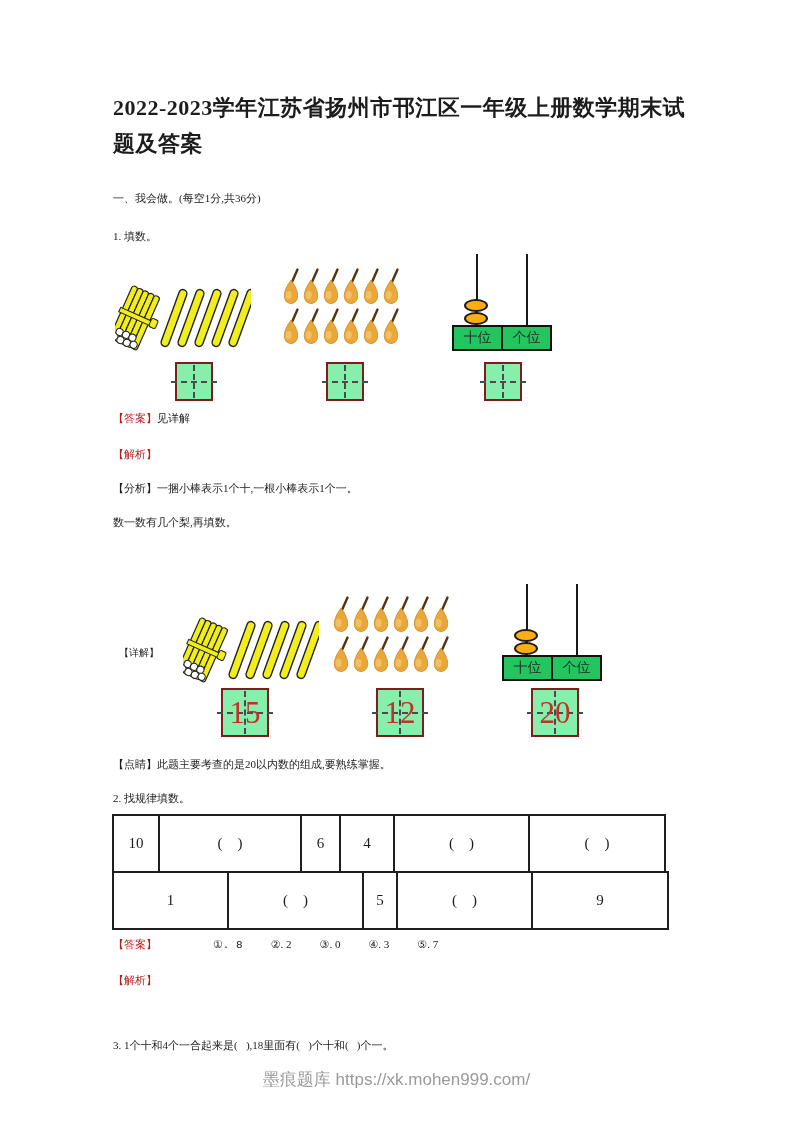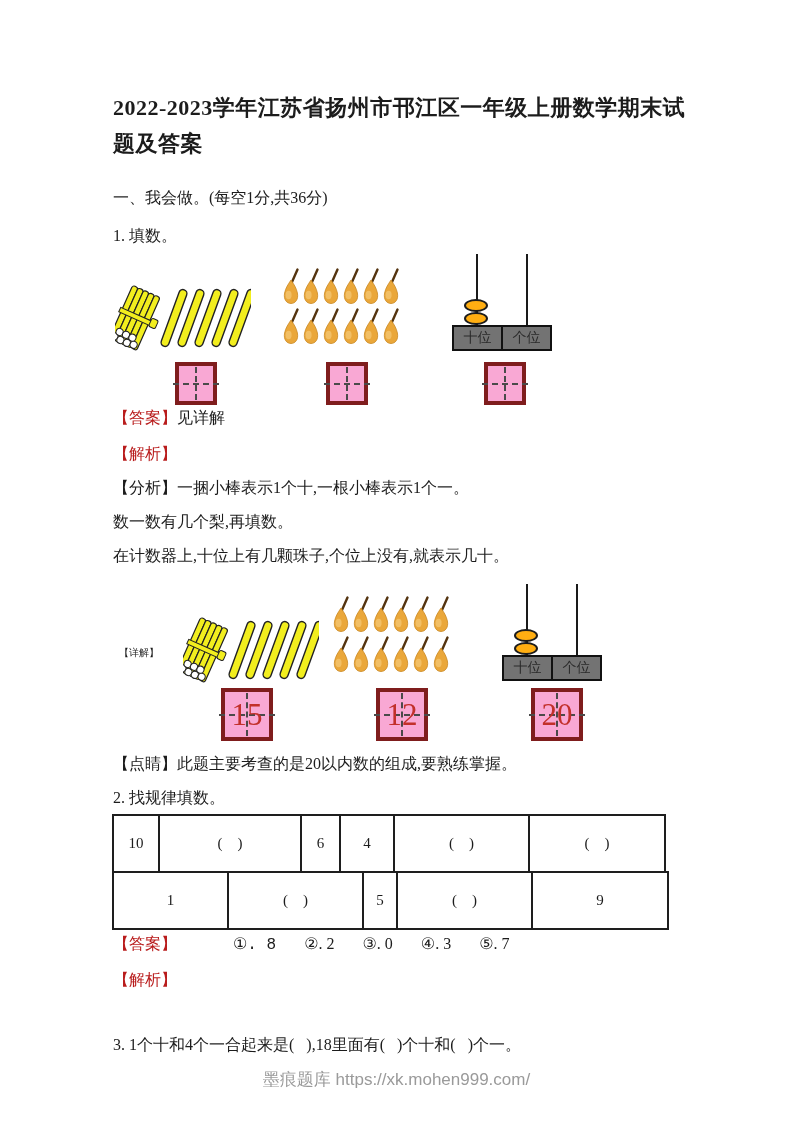--- a/index.html
+++ b/index.html
@@ -1,39 +1,39 @@
 <!DOCTYPE html>
 <html><head>
 <meta charset="utf-8">
 <style>
   html,body{margin:0;padding:0;background:#ffffff;}
   .page{position:relative;width:793px;height:1122px;background:#fff;margin:0 auto;overflow:hidden;
         font-family:"Liberation Serif","DejaVu Serif",serif;color:#1c1c1c;}
   .abs{position:absolute;}
-  .line{position:absolute;left:113px;width:582px;font-size:16px;line-height:20px;white-space:pre-wrap;}
+  .line{position:absolute;left:113px;width:582px;font-size:11px;line-height:20px;white-space:pre-wrap;}
   .blue{color:#b91c1c;}
   .title{position:absolute;left:113px;top:90px;width:575px;font-size:22px;font-weight:bold;
          line-height:36px;letter-spacing:.5px;}
   
   .figure{position:absolute;left:113px;width:567px;}
   .pear-grid{position:absolute;display:grid;grid-template-columns:repeat(6,20px);grid-auto-rows:40px;}
   .pear-grid svg{display:block;}
   
   .abacus{position:absolute;width:100px;height:98px;}
   .rod{position:absolute;top:0;width:2px;height:72px;background:#1a1a1a;}
   .rod-l{left:24px}.rod-r{left:74px}
   .bead{position:absolute;width:24px;height:13px;background:#ffae12;border:2px solid #1d1d1d;
         border-radius:50%;left:12px;box-sizing:border-box;}
   .bead1{top:45px}.bead2{top:58px}
   .abacus-box{position:absolute;top:71px;left:0;width:100px;height:26px;display:flex;
-              border:2px solid #111;box-sizing:border-box;background:#737373;}
+              border:2px solid #111;box-sizing:border-box;background:#22c55e;}
   .abacus-cell{flex:1;display:flex;align-items:center;justify-content:center;font-size:14px;color:#2a2a2a;}
   .abacus-cell + .abacus-cell{border-left:2px solid #111;}
   
-  .tzbox{position:absolute;border:4px solid #7f1d1d;background:#f9a8d4;box-sizing:content-box;}
+  .tzbox{position:absolute;border:2px solid #7f1d1d;background:#86efac;box-sizing:content-box;}
   .tz-sm{width:34px;height:35px;}
   .tz-lg{width:44px;height:45px;}
   .tzbox .vline{position:absolute;left:50%;top:1px;bottom:1px;border-left:2px dashed #4a4a4a;margin-left:-1px;}
   .tzbox .hline{position:absolute;top:50%;left:-6px;right:-6px;border-top:2px dashed #4a4a4a;margin-top:-1px;}
   .tzbox .num{position:absolute;left:0;top:0;right:0;bottom:0;display:flex;align-items:center;
               justify-content:center;color:#c2302a;font-size:31px;}
   
   .ptable{position:absolute;left:112px;top:814px;}
   .trow{display:flex;}
   .tcell{box-sizing:border-box;border:2px solid #1e1e1e;height:59px;display:flex;align-items:center;
@@ -168,21 +168,20 @@
       <div class="hline"></div>
     </div>
   </div>
 
   <div class="line" style="top:408px"><span class="blue">【答案】</span><span>见详解</span></div>
 
   <div class="line" style="top:444px"><span class="blue">【解析】</span></div>
 
   <div class="line" style="top:478px">【分析】一捆小棒表示1个十,一根小棒表示1个一。</div>
   <div class="line" style="top:512px">数一数有几个梨,再填数。</div>
-  <div class="line" style="top:546px">在计数器上,十位上有几颗珠子,个位上没有,就表示几十。</div>
 
   <div class="figure" style="top:578px;height:162px">
     <div class="abs" style="left:6px;top:68px;font-size:10px">【详解】</div>
 
     <svg class="abs" style="left:70px;top:36px" width="136" height="74" viewBox="0 0 136 74">
         <use href="#sticks-shape"></use>
       </svg>
 
     <div class="pear-grid" style="left:218px;top:16px">
       <svg width="20" height="40" viewBox="0 0 20 40">

